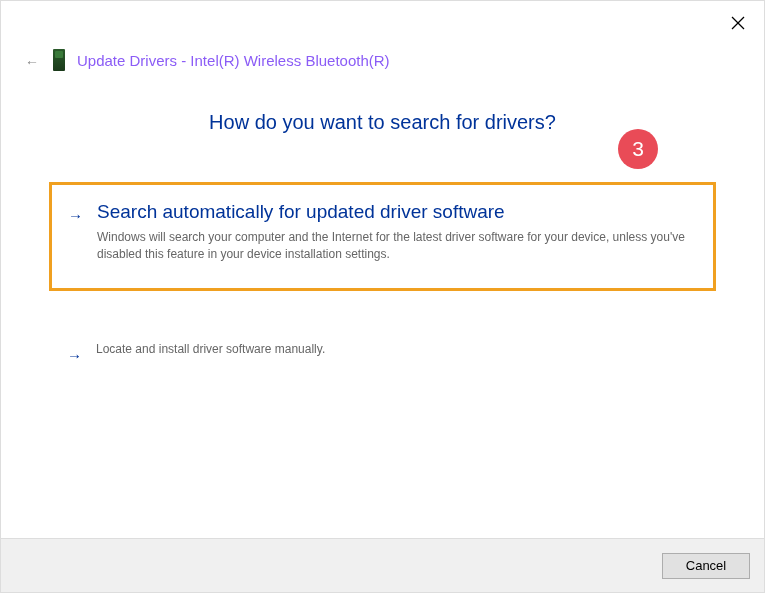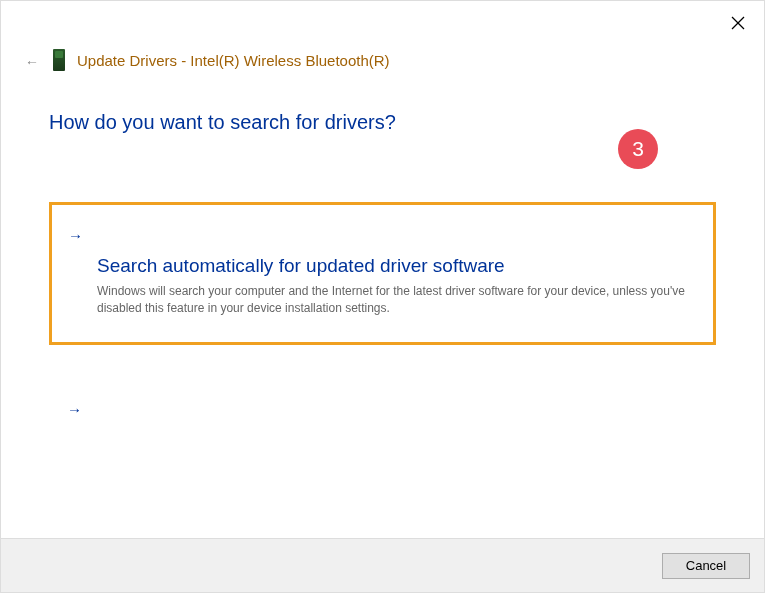--- a/index.html
+++ b/index.html
@@ -60,31 +60,32 @@
       position: absolute;
       top: 2px;
       left: 2px;
       right: 2px;
       height: 7px;
       background: #3a7a3a;
       border-radius: 1px;
     }
     .header-title {
       font-size: 15px;
-      color: #a16207;
+      color: #8b5cf6;
       font-weight: 400;
     }
     .content {
       padding: 40px 48px 0 48px;
     }
     .question {
       font-size: 20px;
       color: #003399;
       font-weight: 400;
-      margin-bottom: 68px;
+      margin-bottom: 48px;
+      text-align: center;
     }
     .option {
       padding: 18px 20px 18px 18px;
       margin-bottom: 32px;
       cursor: pointer;
       position: relative;
     }
     .option.highlighted {
       border: 3px solid #f0a020;
       padding: 16px 18px 24px 16px;
@@ -101,21 +102,20 @@
       flex-shrink: 0;
     }
     .option-body {
       flex: 1;
     }
     .option-title {
       font-size: 19px;
       color: #003399;
       font-weight: 400;
       margin-bottom: 6px;
-      margin-top: 34px;
     }
     .option-desc {
       font-size: 12px;
       color: #666;
       line-height: 1.45;
     }
     .callout {
       position: absolute;
       top: 128px;
       right: 106px;
@@ -183,20 +183,21 @@
           <div class="option-title">Search automatically for updated driver software</div>
           <div class="option-desc">Windows will search your computer and the Internet for the latest driver software for your device, unless you've disabled this feature in your device installation settings.</div>
         </div>
       </div>
     </div>
 
     <div class="option">
       <div class="option-row">
         <span class="option-arrow">→</span>
         <div class="option-body">
+          <div class="option-desc">Locate and install driver software manually.</div>
         </div>
       </div>
     </div>
   </div>
 
   <div class="callout">
     <span>3</span>
   </div>
 
   <div class="footer">

